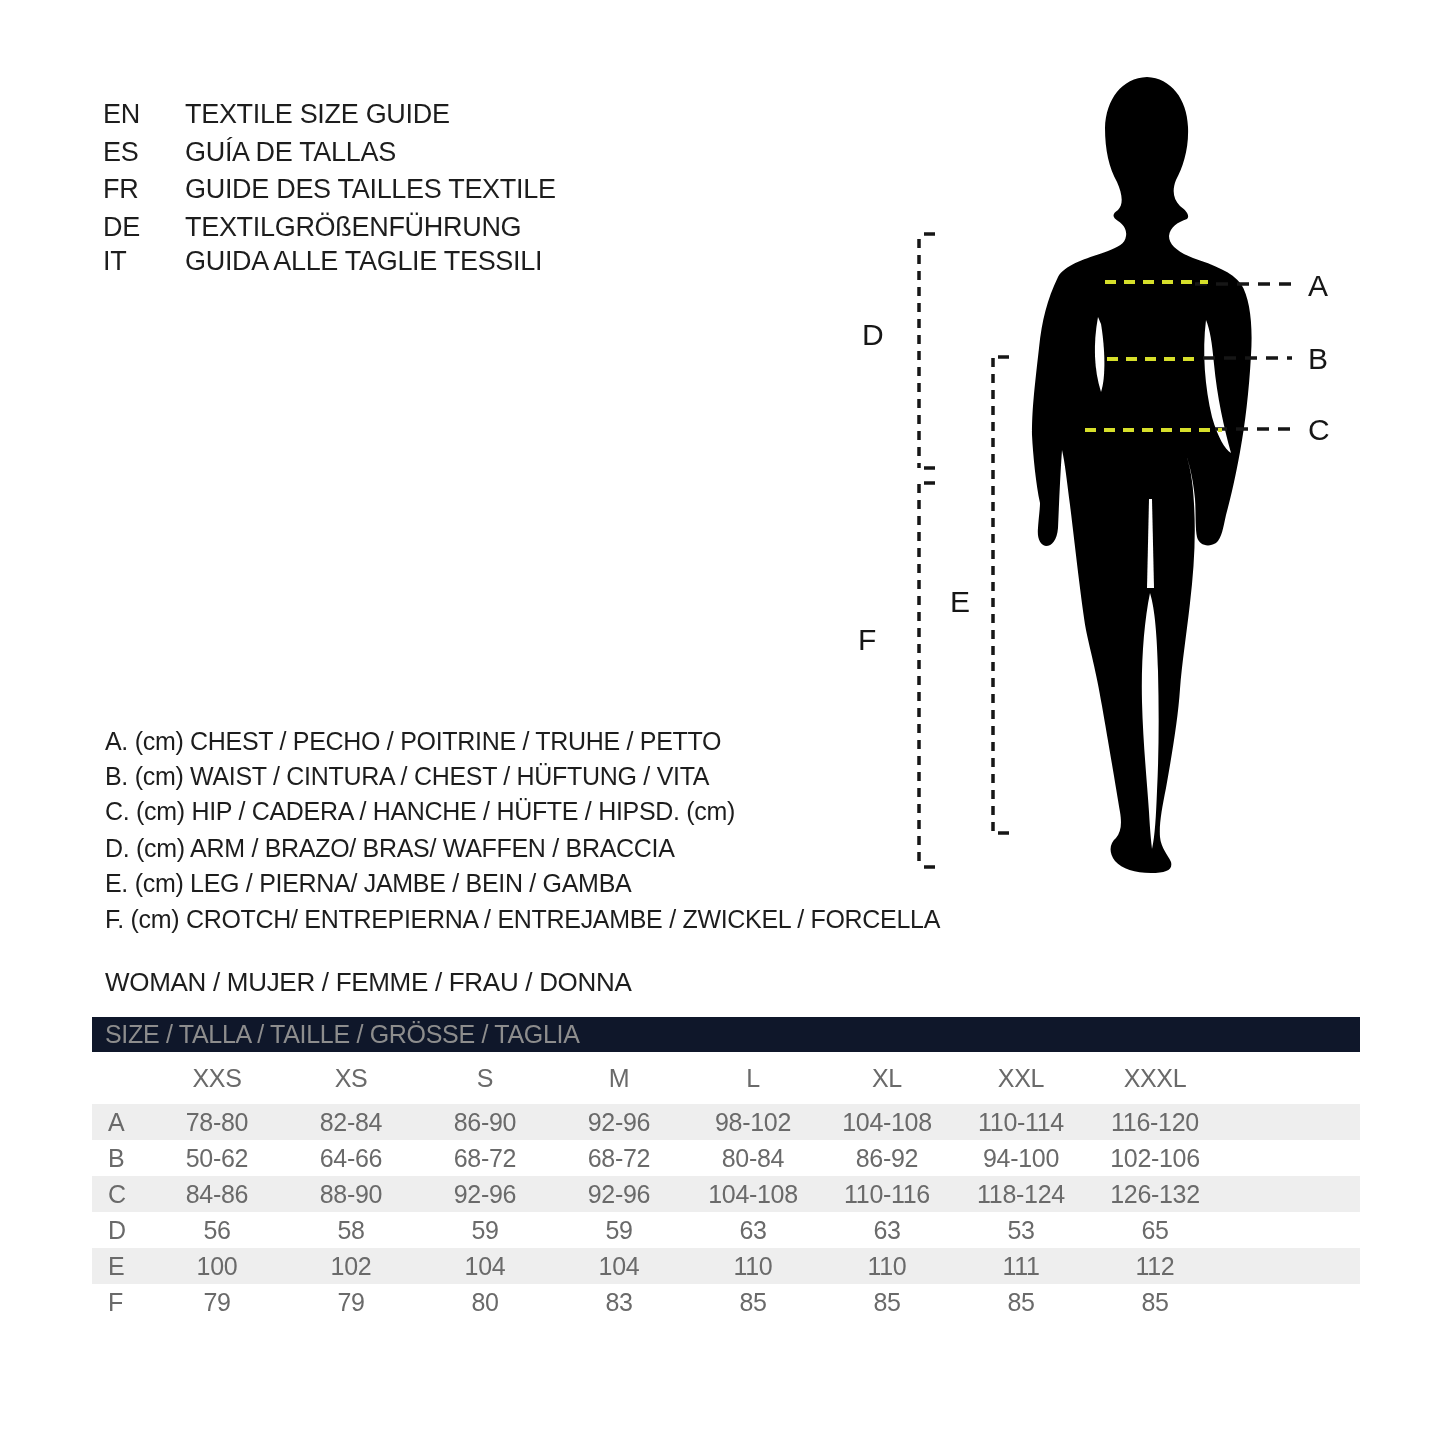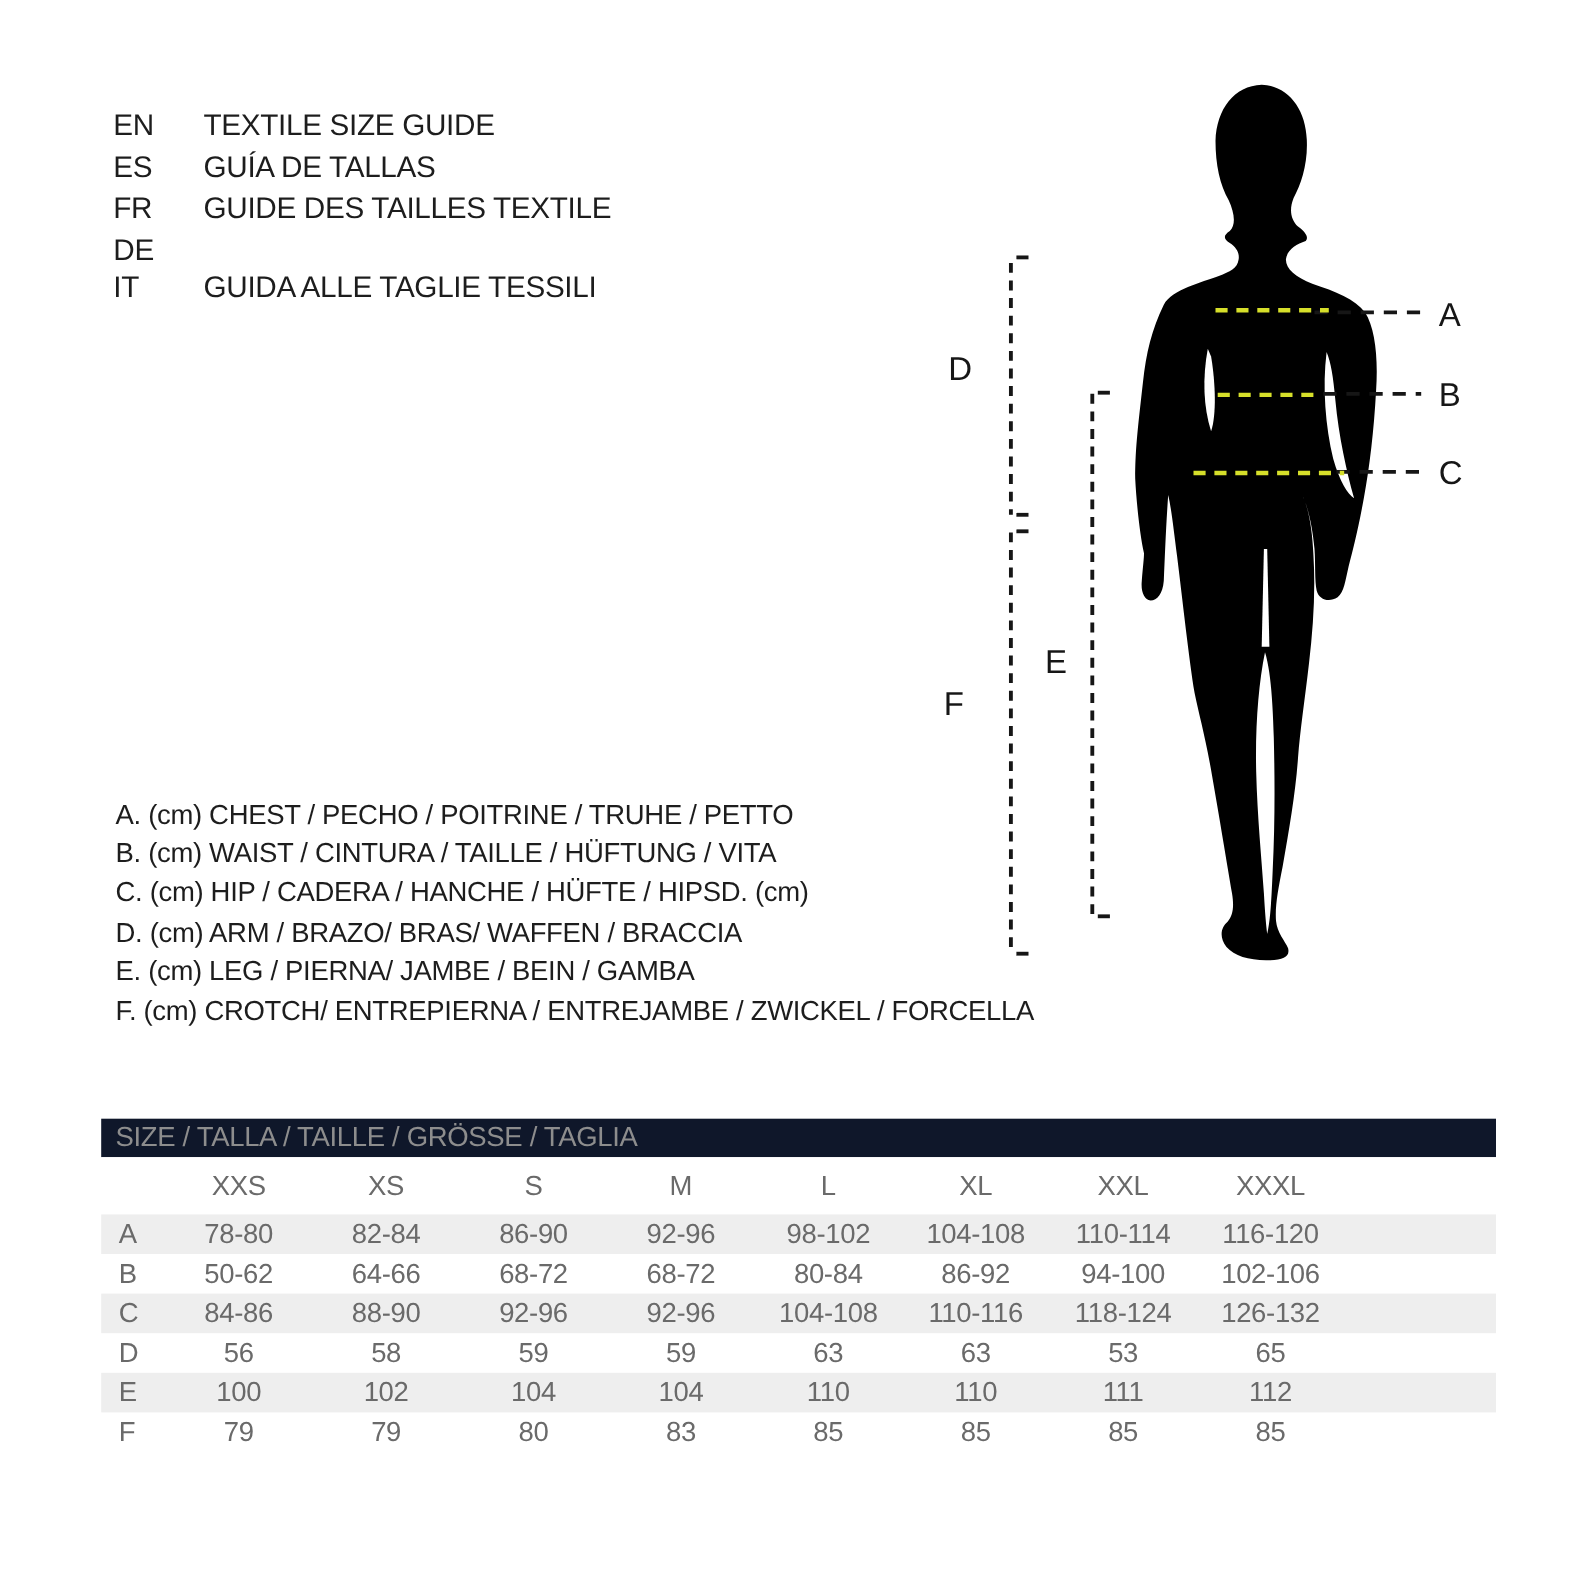--- a/index.html
+++ b/index.html
@@ -119,36 +119,38 @@
     <div class="lang-row" style="top:133px;">
       <span class="lang-code">ES</span>
       <span>GUÍA DE TALLAS</span>
     </div>
     <div class="lang-row" style="top:170px;">
       <span class="lang-code">FR</span>
       <span>GUIDE DES TAILLES TEXTILE</span>
     </div>
     <div class="lang-row" style="top:208px;">
       <span class="lang-code">DE</span>
+      <span>TEXTILGRÖßENFÜHRUNG</span>
     </div>
     <div class="lang-row" style="top:242px;">
       <span class="lang-code">IT</span>
       <span>GUIDA ALLE TAGLIE TESSILI</span>
     </div>
   </div>
 
   <div>
     <div class="legend-row" style="top:724px;">A. (cm) CHEST / PECHO / POITRINE / TRUHE / PETTO</div>
-    <div class="legend-row" style="top:759px;">B. (cm) WAIST / CINTURA / TAILLE / HÜFTUNG / VITA</div>
+    <div class="legend-row" style="top:759px;">B. (cm) WAIST / CINTURA / CHEST / HÜFTUNG / VITA</div>
     <div class="legend-row" style="top:794px;">C. (cm) HIP / CADERA / HANCHE / HÜFTE / HIPSD. (cm)</div>
     <div class="legend-row" style="top:831px;">D. (cm) ARM / BRAZO/ BRAS/ WAFFEN / BRACCIA</div>
     <div class="legend-row" style="top:866px;">E. (cm) LEG / PIERNA/ JAMBE / BEIN / GAMBA</div>
     <div class="legend-row" style="top:902px;">F. (cm) CROTCH/ ENTREPIERNA / ENTREJAMBE / ZWICKEL / FORCELLA</div>
   </div>
 
+  <div class="gender">WOMAN / MUJER / FEMME / FRAU / DONNA</div>
 
   <div class="size-table">
     <div class="band">SIZE / TALLA / TAILLE / GRÖSSE / TAGLIA</div>
 
     <div class="trow head">
       <div class="tlabel"></div>
       <div class="tcell">XXS</div>
       <div class="tcell">XS</div>
       <div class="tcell">S</div>
       <div class="tcell">M</div>

